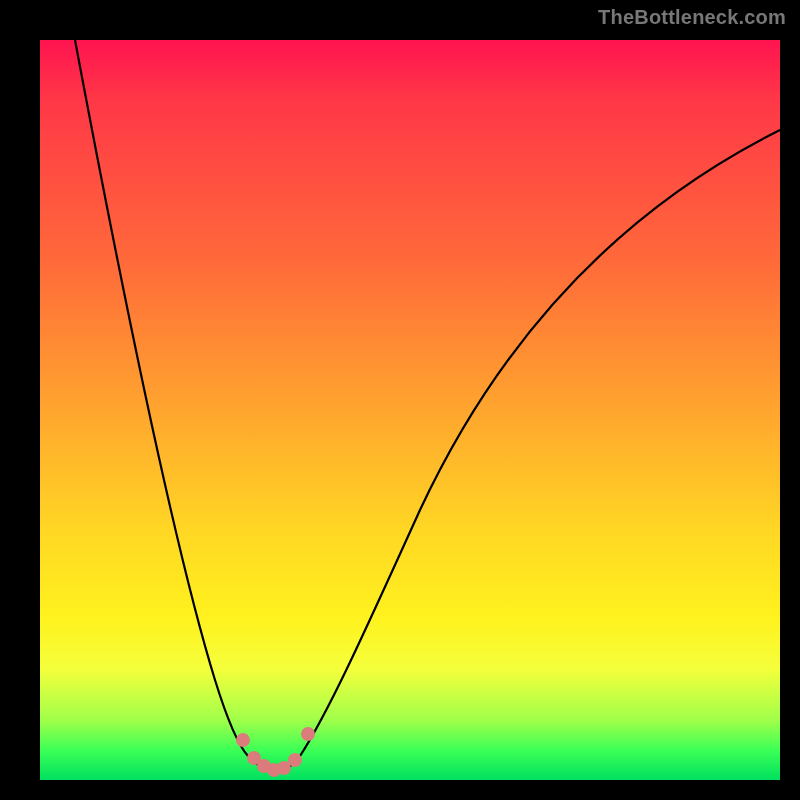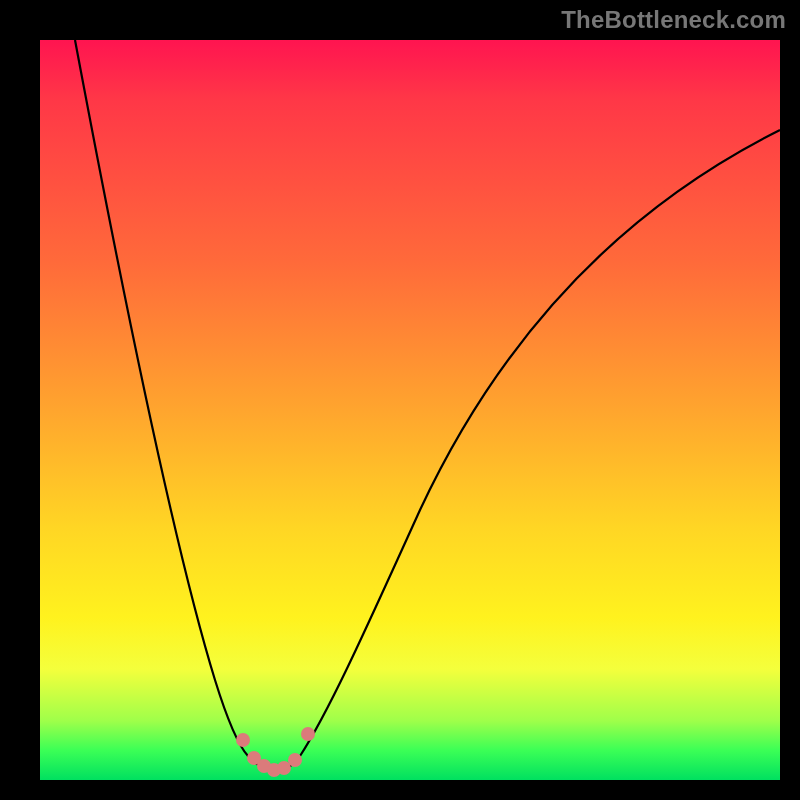--- a/index.html
+++ b/index.html
@@ -36,21 +36,21 @@
       #9fff4a 92%,
       #3bff56 96%,
       #00e060 100%
     );
   }
   .watermark {
     position: absolute;
     top: 6px;
     right: 14px;
     color: #777;
-    font-size: 24px;
+    font-size: 20px;
     font-weight: 600;
     letter-spacing: 0.2px;
     z-index: 10;
   }
   svg.curve {
     position: absolute;
     left: 0;
     top: 0;
     width: 740px;
     height: 740px;

